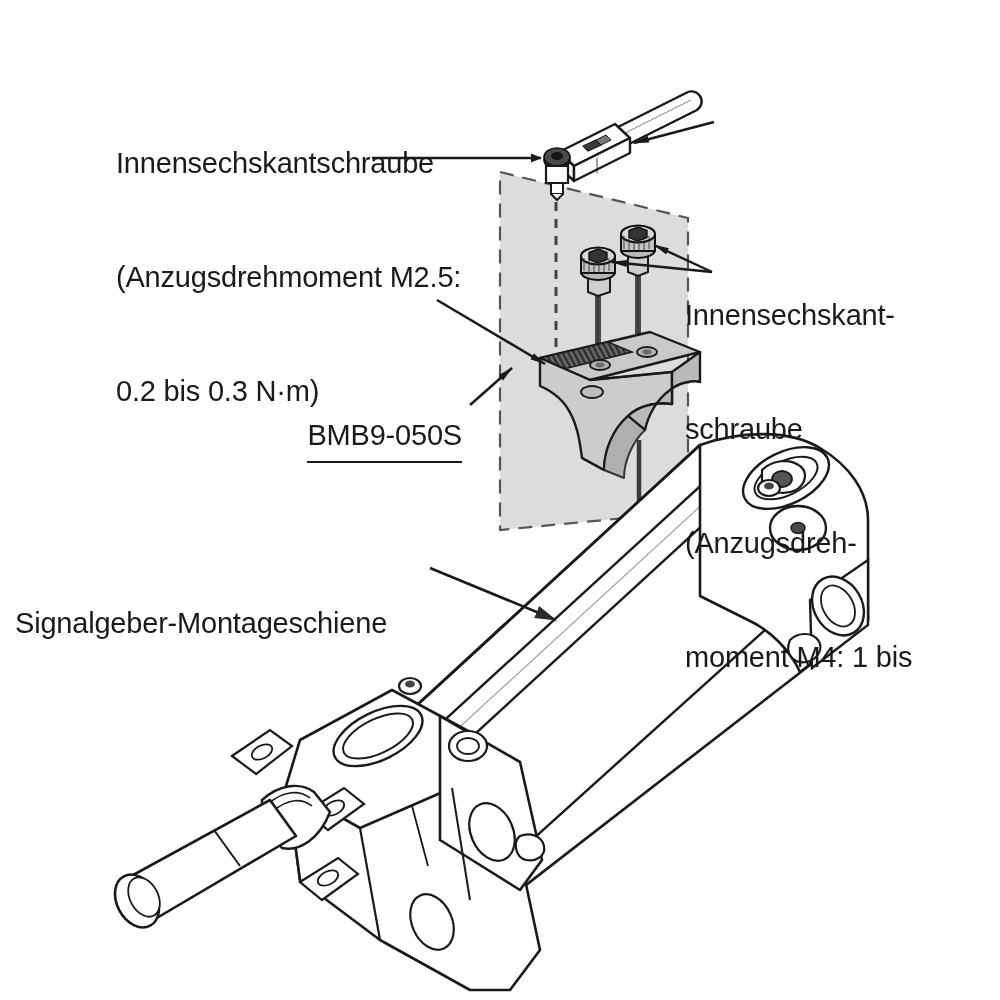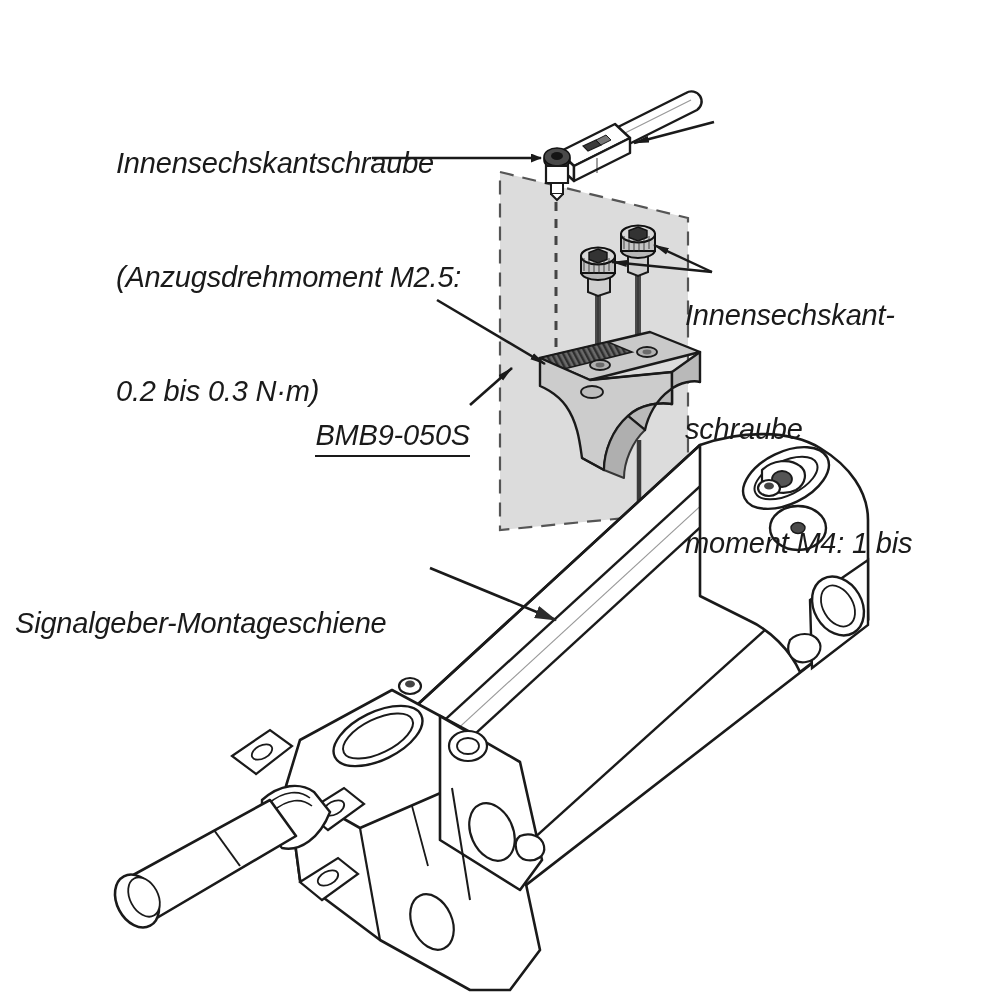--- a/index.html
+++ b/index.html
@@ -13,21 +13,20 @@
     height: 1000px;
     overflow: hidden;
     font-family: "Liberation Sans", sans-serif;
     color: #1a1a1a;
   }
   #stage {
     position: relative;
     width: 1000px;
     height: 876px;
     background: #ffffff;
-    font-style: italic;
   }
   #figure {
     position: absolute;
     left: 0;
     top: 0;
     width: 1000px;
     height: 1000px;
   }
   .label {
     position: absolute;
@@ -44,22 +43,21 @@
   #label-screw-m25 { left: 116px; top: 68px; }
   #label-signalgeber { left: 722px; top: 104px; }
   #label-bracket   { left: 146px; top: 222px; }
   #label-screw-m4  { left: 685px; top: 220px; }
   #label-partno    { left: 276px; top: 378px; }
   #label-rail      { left: 15px;  top: 528px; }
 
   #label-partno span.pn {
     border-bottom: 2.5px solid #1a1a1a;
     display: inline-block;
-    padding-bottom: 1px;
-    margin-left: 8px;
+    padding-bottom: 7px;
   }
 </style>
 </head>
 <body>
 
 <div id="stage">
 
   <svg id="figure" viewBox="0 0 1000 1000" xmlns="http://www.w3.org/2000/svg">
     <defs>
       <marker id="arrowFilled" markerWidth="11" markerHeight="9" refX="10" refY="4.5" orient="auto" markerUnits="userSpaceOnUse">
@@ -305,20 +303,21 @@
     <span>0.2 bis 0.3 N·m)</span>
   </div>
 
 
   <div class="label label-lines" id="label-bracket">
   </div>
 
   <div class="label label-lines" id="label-screw-m4">
     <span>Innensechskant-</span>
     <span>schraube</span>
+    <span>(Anzugsdreh-</span>
     <span>moment M4: 1 bis</span>
   </div>
 
   <div class="label" id="label-partno">
     <span class="pn">BMB9-050S</span>
   </div>
 
   <div class="label label-lines" id="label-rail">
     <span>Signalgeber-Montageschiene</span>
   </div>

